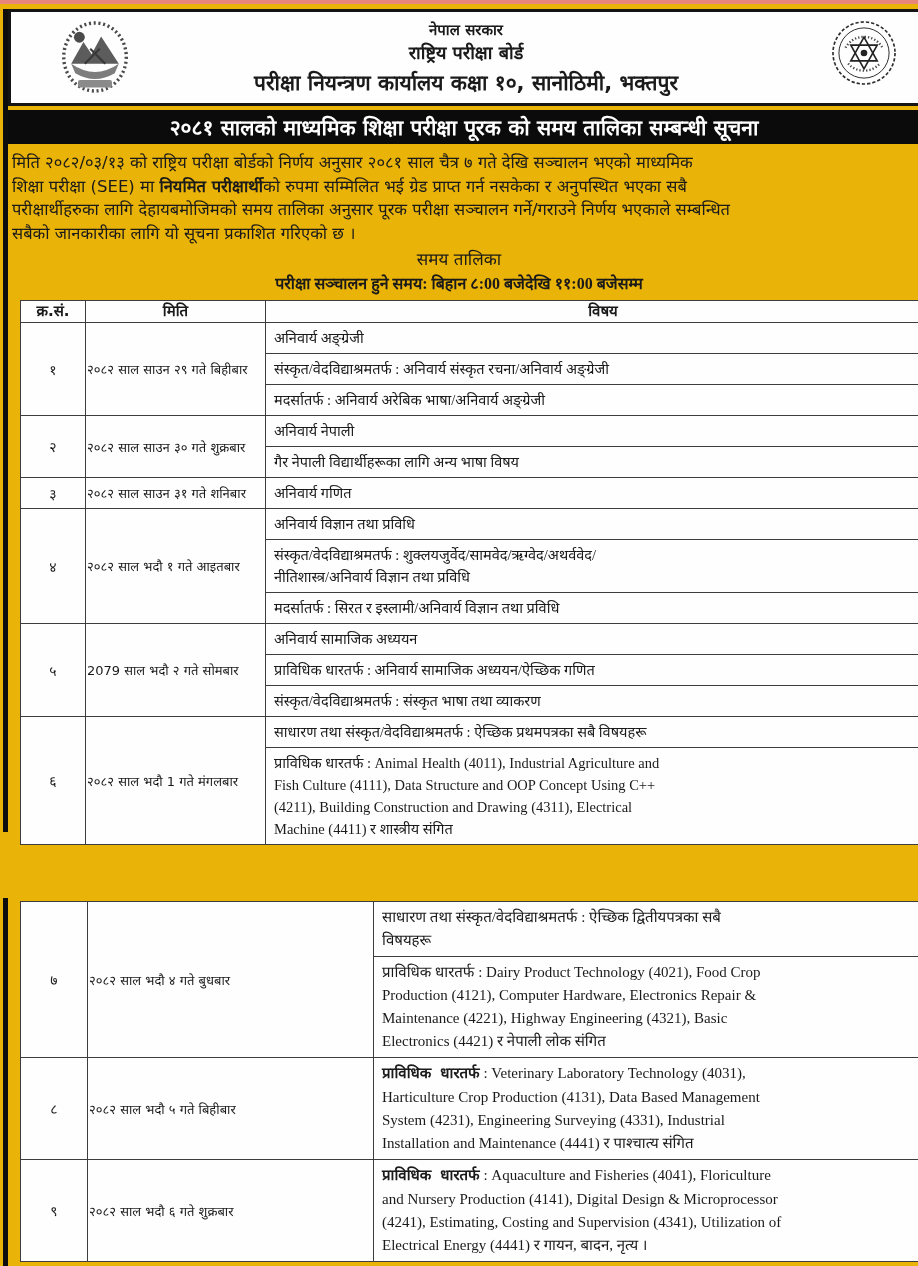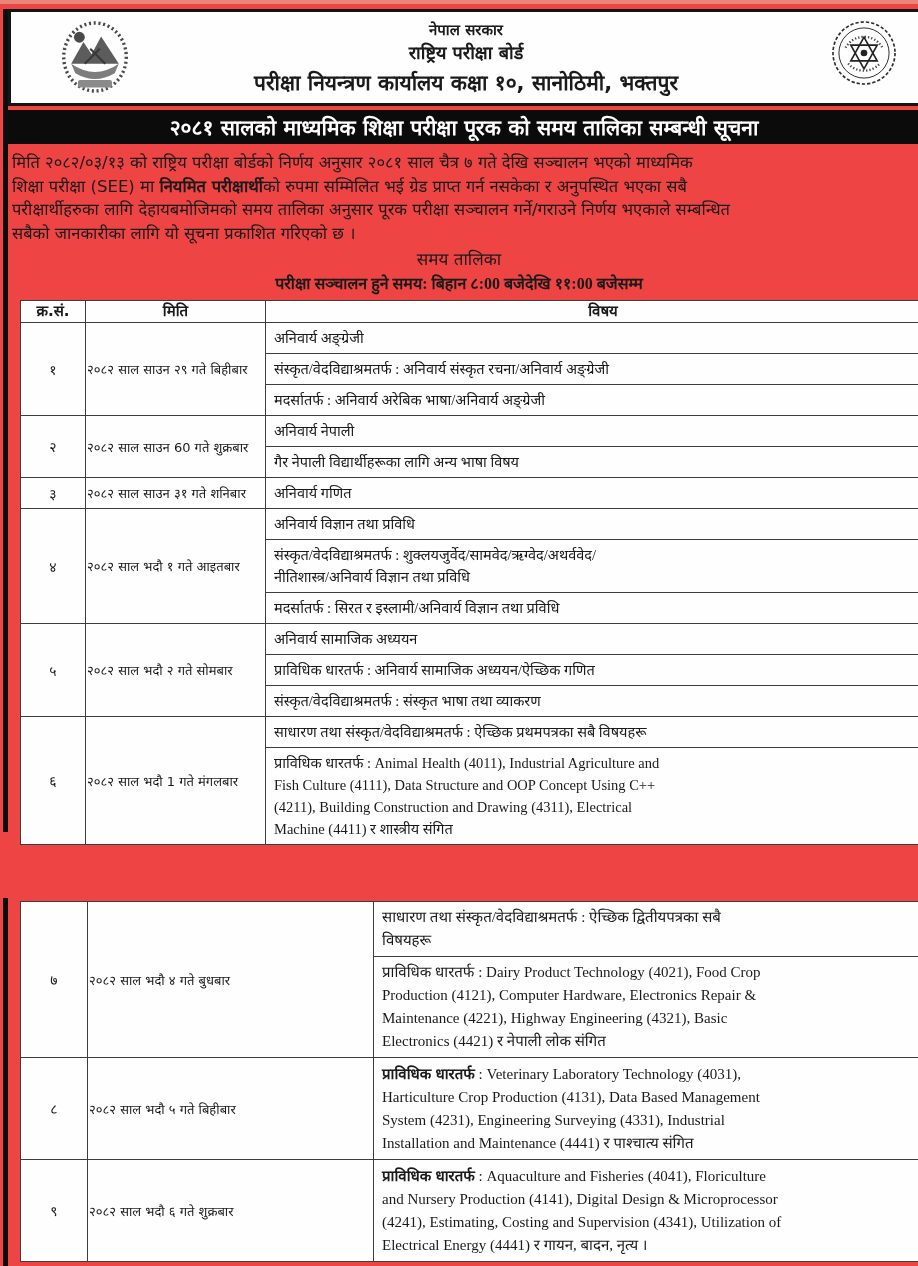--- a/index.html
+++ b/index.html
@@ -1,18 +1,18 @@
 <!DOCTYPE html>
 <html><head>
 <meta charset="utf-8">
 <style>
   html,body{margin:0;padding:0;}
   body{width:918px;height:1266px;overflow:hidden;background:#ffffff;}
   .page{position:relative;width:918px;height:1266px;overflow:hidden;
-        background:#ef4444;color:#1a1a1a;
+        background:#eab308;color:#1a1a1a;
         font-family:"DejaVu Sans",sans-serif;}
   .top-line{position:absolute;top:0;left:0;width:918px;height:4px;background:#e8867a;}
   .page-edge{position:absolute;left:3px;width:5px;background:#0d0d0d;}
   .edge1{top:9px;height:823px;}
   .edge2{top:898px;height:368px;}
 
   
   .letterhead{position:absolute;left:8px;top:9px;width:922px;height:91px;
               border:3px solid #141414;border-right:none;background:#fefefe;}
   .lh-text{position:absolute;left:0;width:910px;top:4px;text-align:center;font-weight:bold;line-height:1.15;}
@@ -41,21 +41,21 @@
   .sched th,.sched td{border:1px solid #3d3d3d;vertical-align:middle;}
   .sched th{font-size:15px;font-weight:bold;padding:1px 14px;line-height:19px;text-align:center;}
   .sched td.sn{text-align:center;font-size:14px;}
   .sched td.date{text-align:left;}
   #table1 td.date{font-size:13px;}
   #table2 td.date{font-size:13px;}
   .sched td.subject{font-family:"Liberation Serif","DejaVu Sans",serif;
                     padding:4px 8px;white-space:pre-line;text-align:left;}
   #table1 td.subject{font-size:14.5px;line-height:22px;}
   #table2 td.subject{font-size:15px;line-height:23px;}
-  .sched b{font-family:Liberation Sans, sans-serif;}
+  .sched b{font-family:Liberation Mono, monospace;}
 </style>
 </head>
 <body>
 
 <div class="page">
   <div class="top-line"></div>
   <div class="page-edge edge1"></div>
   <div class="page-edge edge2"></div>
 
   <div class="letterhead">
@@ -116,21 +116,21 @@
           <td class="subject">अनिवार्य अङ्ग्रेजी</td>
         </tr>
         <tr>
           <td class="subject">संस्कृत/वेदविद्याश्रमतर्फ : अनिवार्य संस्कृत रचना/अनिवार्य अङ्ग्रेजी</td>
         </tr>
         <tr>
           <td class="subject">मदर्सातर्फ : अनिवार्य अरेबिक भाषा/अनिवार्य अङ्ग्रेजी</td>
         </tr>
         <tr>
           <td class="sn" rowspan="2">२</td>
-          <td class="date" rowspan="2">२०८२ साल साउन 60 गते शुक्रबार</td>
+          <td class="date" rowspan="2">२०८२ साल साउन ३० गते शुक्रबार</td>
           <td class="subject">अनिवार्य नेपाली</td>
         </tr>
         <tr>
           <td class="subject">गैर नेपाली विद्यार्थीहरूका लागि अन्य भाषा विषय</td>
         </tr>
         <tr>
           <td class="sn" rowspan="1">३</td>
           <td class="date" rowspan="1">२०८२ साल साउन ३१ गते शनिबार</td>
           <td class="subject">अनिवार्य गणित</td>
         </tr>
@@ -141,21 +141,21 @@
         </tr>
         <tr>
           <td class="subject">संस्कृत/वेदविद्याश्रमतर्फ : शुक्लयजुर्वेद/सामवेद/ऋग्वेद/अथर्ववेद/
 नीतिशास्त्र/अनिवार्य विज्ञान तथा प्रविधि</td>
         </tr>
         <tr>
           <td class="subject">मदर्सातर्फ : सिरत र इस्लामी/अनिवार्य विज्ञान तथा प्रविधि</td>
         </tr>
         <tr>
           <td class="sn" rowspan="3">५</td>
-          <td class="date" rowspan="3">२०८२ साल भदौ २ गते सोमबार</td>
+          <td class="date" rowspan="3">2079 साल भदौ २ गते सोमबार</td>
           <td class="subject">अनिवार्य सामाजिक अध्ययन</td>
         </tr>
         <tr>
           <td class="subject">प्राविधिक धारतर्फ : अनिवार्य सामाजिक अध्ययन/ऐच्छिक गणित</td>
         </tr>
         <tr>
           <td class="subject">संस्कृत/वेदविद्याश्रमतर्फ : संस्कृत भाषा तथा व्याकरण</td>
         </tr>
         <tr>
           <td class="sn" rowspan="2">६</td>

